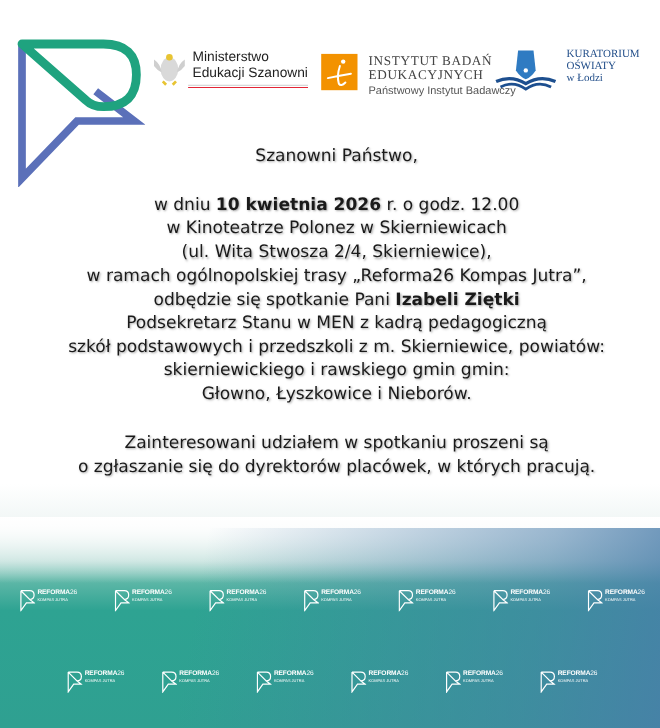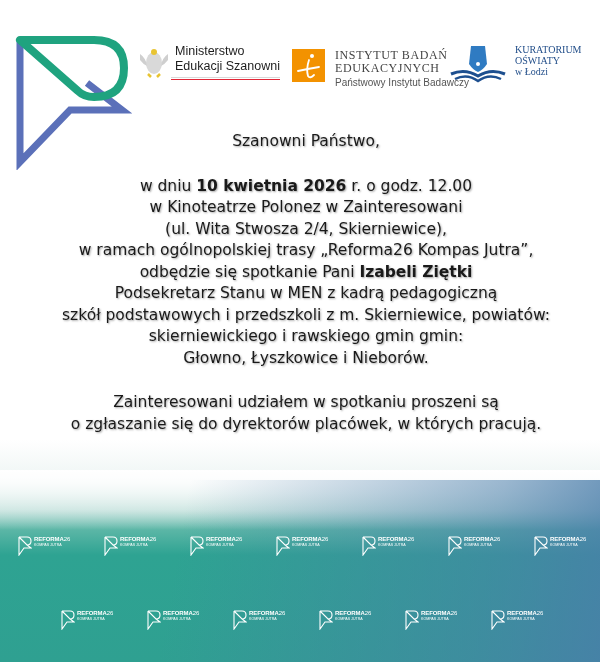--- a/index.html
+++ b/index.html
@@ -102,21 +102,21 @@
     <div>OŚWIATY</div>
     <div>w Łodzi</div>
   </div>
 </div>
 
 <div class="content">
   <div class="line greet">Szanowni Państwo,</div>
 
   <div>
     <div class="line"><span>w dniu </span><b>10 kwietnia 2026</b><span> r. o godz. 12.00</span></div>
-    <div class="line">w Kinoteatrze Polonez w Zainteresowani</div>
+    <div class="line">w Kinoteatrze Polonez w Skierniewicach</div>
     <div class="line">(ul. Wita Stwosza 2/4, Skierniewice),</div>
     <div class="line">w ramach ogólnopolskiej trasy „Reforma26 Kompas Jutra”,</div>
     <div class="line"><span>odbędzie się spotkanie Pani </span><b>Izabeli Ziętki</b></div>
     <div class="line">Podsekretarz Stanu w MEN z kadrą pedagogiczną</div>
     <div class="line">szkół podstawowych i przedszkoli z m. Skierniewice, powiatów:</div>
     <div class="line">skierniewickiego i rawskiego gmin gmin:</div>
     <div class="line">Głowno, Łyszkowice i Nieborów.</div>
   </div>
 
   <div class="gap"></div>

